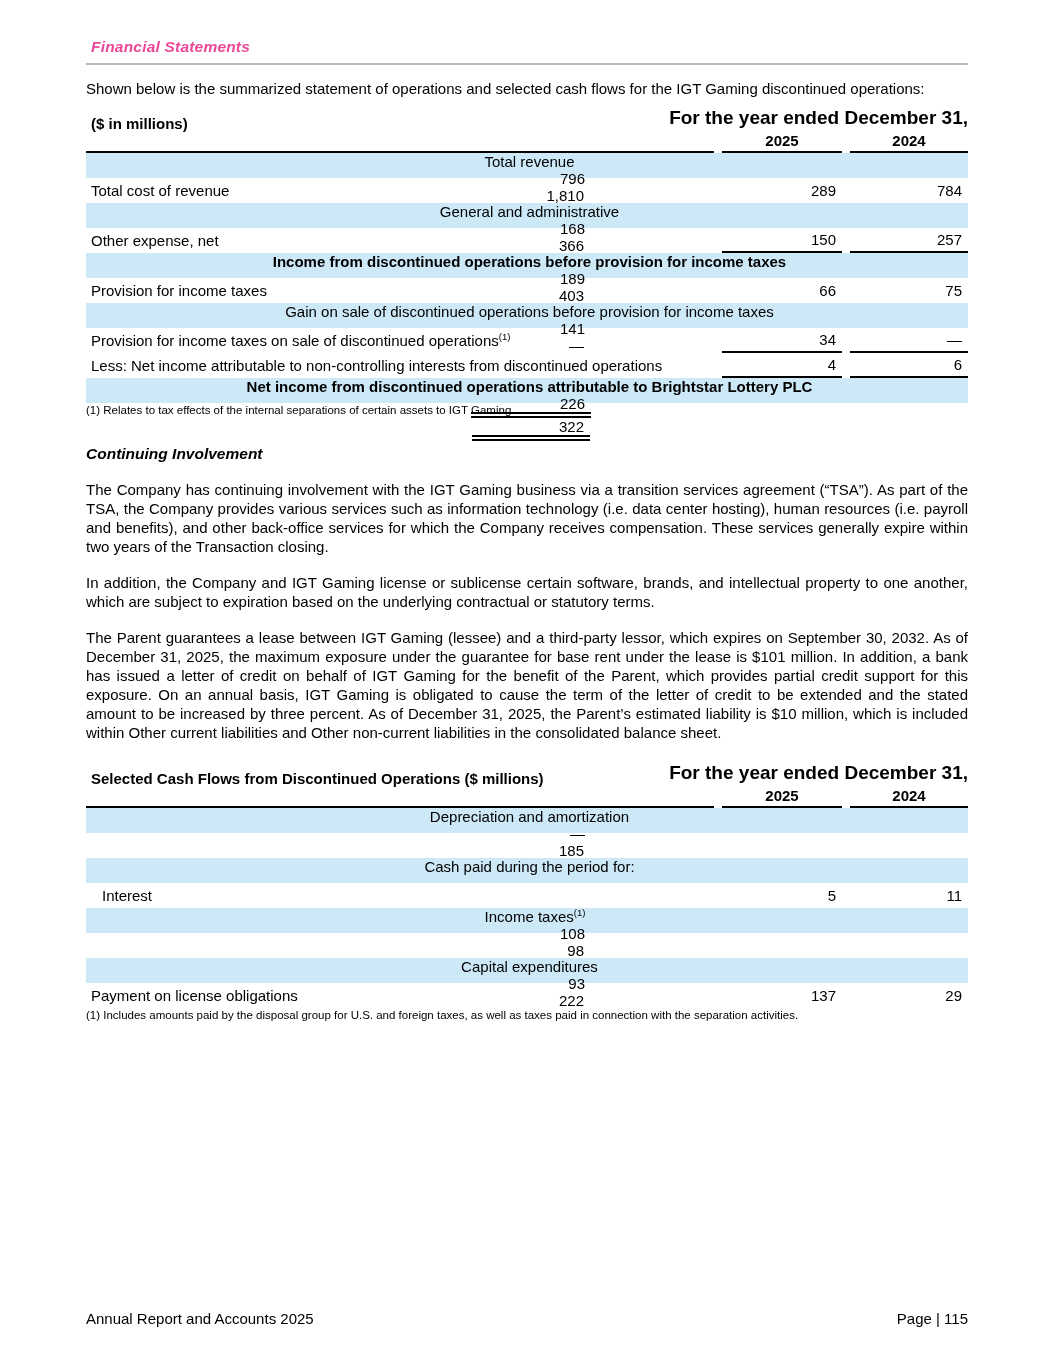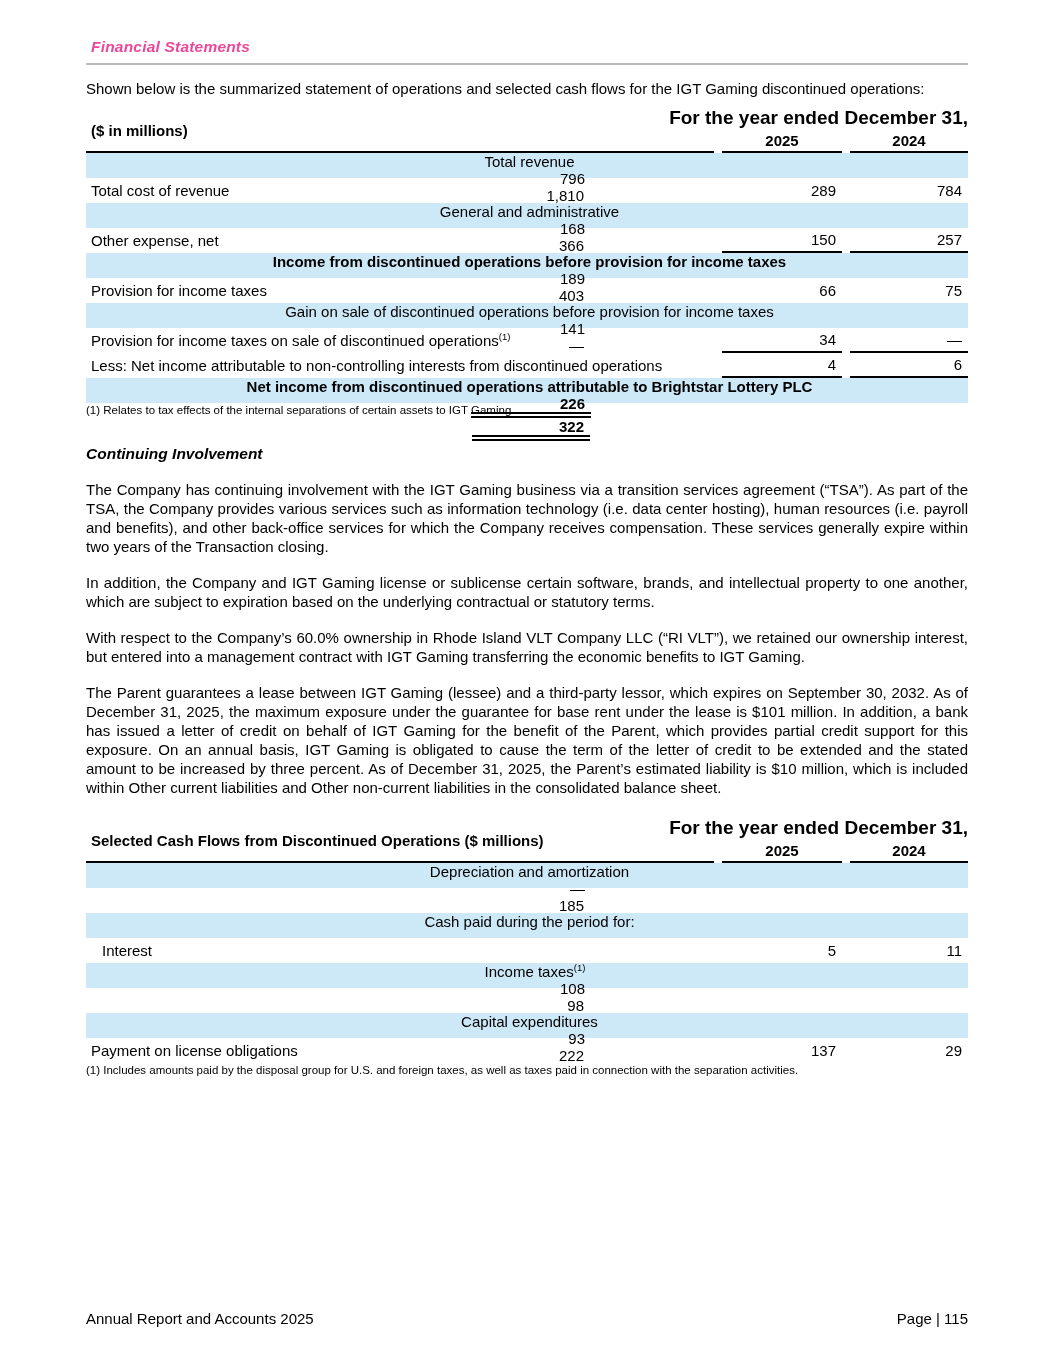--- a/index.html
+++ b/index.html
@@ -61,21 +61,21 @@
     box-sizing:border-box;
   }
   .tlabel.indent{padding-left:16px;}
   .tlabel sup{font-size:9.5px;line-height:0;vertical-align:super;}
   .thead-label{
     font-weight:bold;
     border-bottom:2.5px solid #000;
     height:100%;
     display:flex;
     align-items:flex-end;
-    padding-bottom:12px;
+    padding-bottom:19px;
   }
   .tval{
     width:120px;
     margin-left:8px;
     box-sizing:border-box;
     font-size:15px;
     display:flex;
     align-items:center;
     justify-content:flex-end;
     padding-right:6px;
@@ -92,21 +92,21 @@
   }
   .trow{
     display:flex;
     height:25px;
     align-items:center;
   }
   .trow.spacer{height:25px;background:#fff;}
   .trow.shaded{background:#cde9f8;flex-direction:column;}
   .trow.bold .tlabel{font-weight:bold;}
   .trow.rule-below .tval{border-bottom:2px solid #000;}
-  .trow.double-rule-below .tval{border-bottom:6px double #000;font-weight:bold;}
+  .trow.double-rule-below .tval{border-bottom:6px double #000;}
   .footnote{
     font-size:11.5px;
     line-height:14px;
   }
   .tbl2-gap{margin-top:20px;}
   
   .footer{
     position:absolute;
     left:86px;right:87px;bottom:38px;
     display:flex;
@@ -180,21 +180,20 @@
         <div class="tlabel">Net income from discontinued operations attributable to Brightstar Lottery PLC</div>
         <div class="tval v2025">226</div>
         <div class="tval v2024">322</div>
       </div>
     </div>
   <div class="footnote">(1) Relates to tax effects of the internal separations of certain assets to IGT Gaming.</div>
 
   <div class="section-heading">Continuing Involvement</div>
   <p class="para" style="margin-top:17px;">The Company has continuing involvement with the IGT Gaming business via a transition services agreement (“TSA”). As part of the TSA, the Company provides various services such as information technology (i.e. data center hosting), human resources (i.e. payroll and benefits), and other back-office services for which the Company receives compensation. These services generally expire within two years of the Transaction closing.</p>
   <p class="para" style="margin-top:17px;">In addition, the Company and IGT Gaming license or sublicense certain software, brands, and intellectual property to one another, which are subject to expiration based on the underlying contractual or statutory terms.</p>
-  <p class="para" style="margin-top:17px;">With respect to the Company’s 60.0% ownership in Rhode Island VLT Company LLC (“RI VLT”), we retained our ownership interest, but entered into a management contract with IGT Gaming transferring the economic benefits to IGT Gaming.</p>
   <p class="para" style="margin-top:17px;">The Parent guarantees a lease between IGT Gaming (lessee) and a third-party lessor, which expires on September 30, 2032. As of December 31, 2025, the maximum exposure under the guarantee for base rent under the lease is $101 million. In addition, a bank has issued a letter of credit on behalf of IGT Gaming for the benefit of the Parent, which provides partial credit support for this exposure. On an annual basis, IGT Gaming is obligated to cause the term of the letter of credit to be extended and the stated amount to be increased by three percent. As of December 31, 2025, the Parent’s estimated liability is $10 million, which is included within Other current liabilities and Other non-current liabilities in the consolidated balance sheet.</p>
 
   <div class="period-header tbl2-gap">For the year ended December 31,</div>
   <div class="thead-row">
     <div class="tlabel thead-label">Selected Cash Flows from Discontinued Operations ($ millions)</div>
     <div class="tval thead-val">2025</div>
     <div class="tval thead-val v2024">2024</div>
   </div>
   <div>
       <div class="trow shaded">

